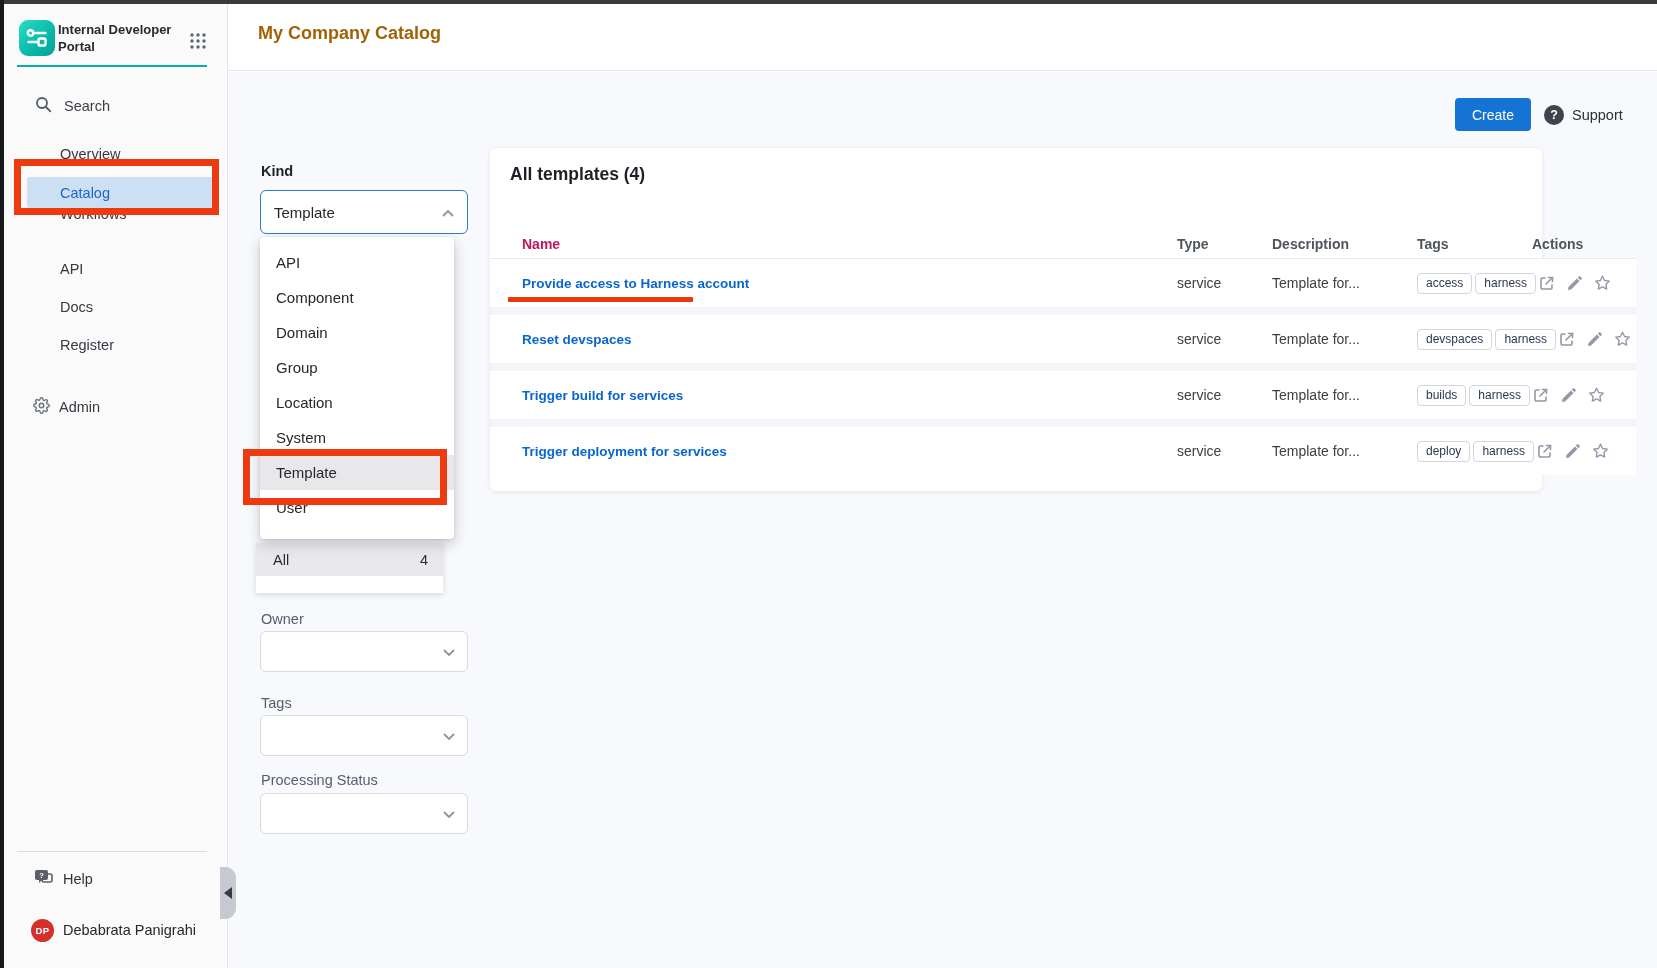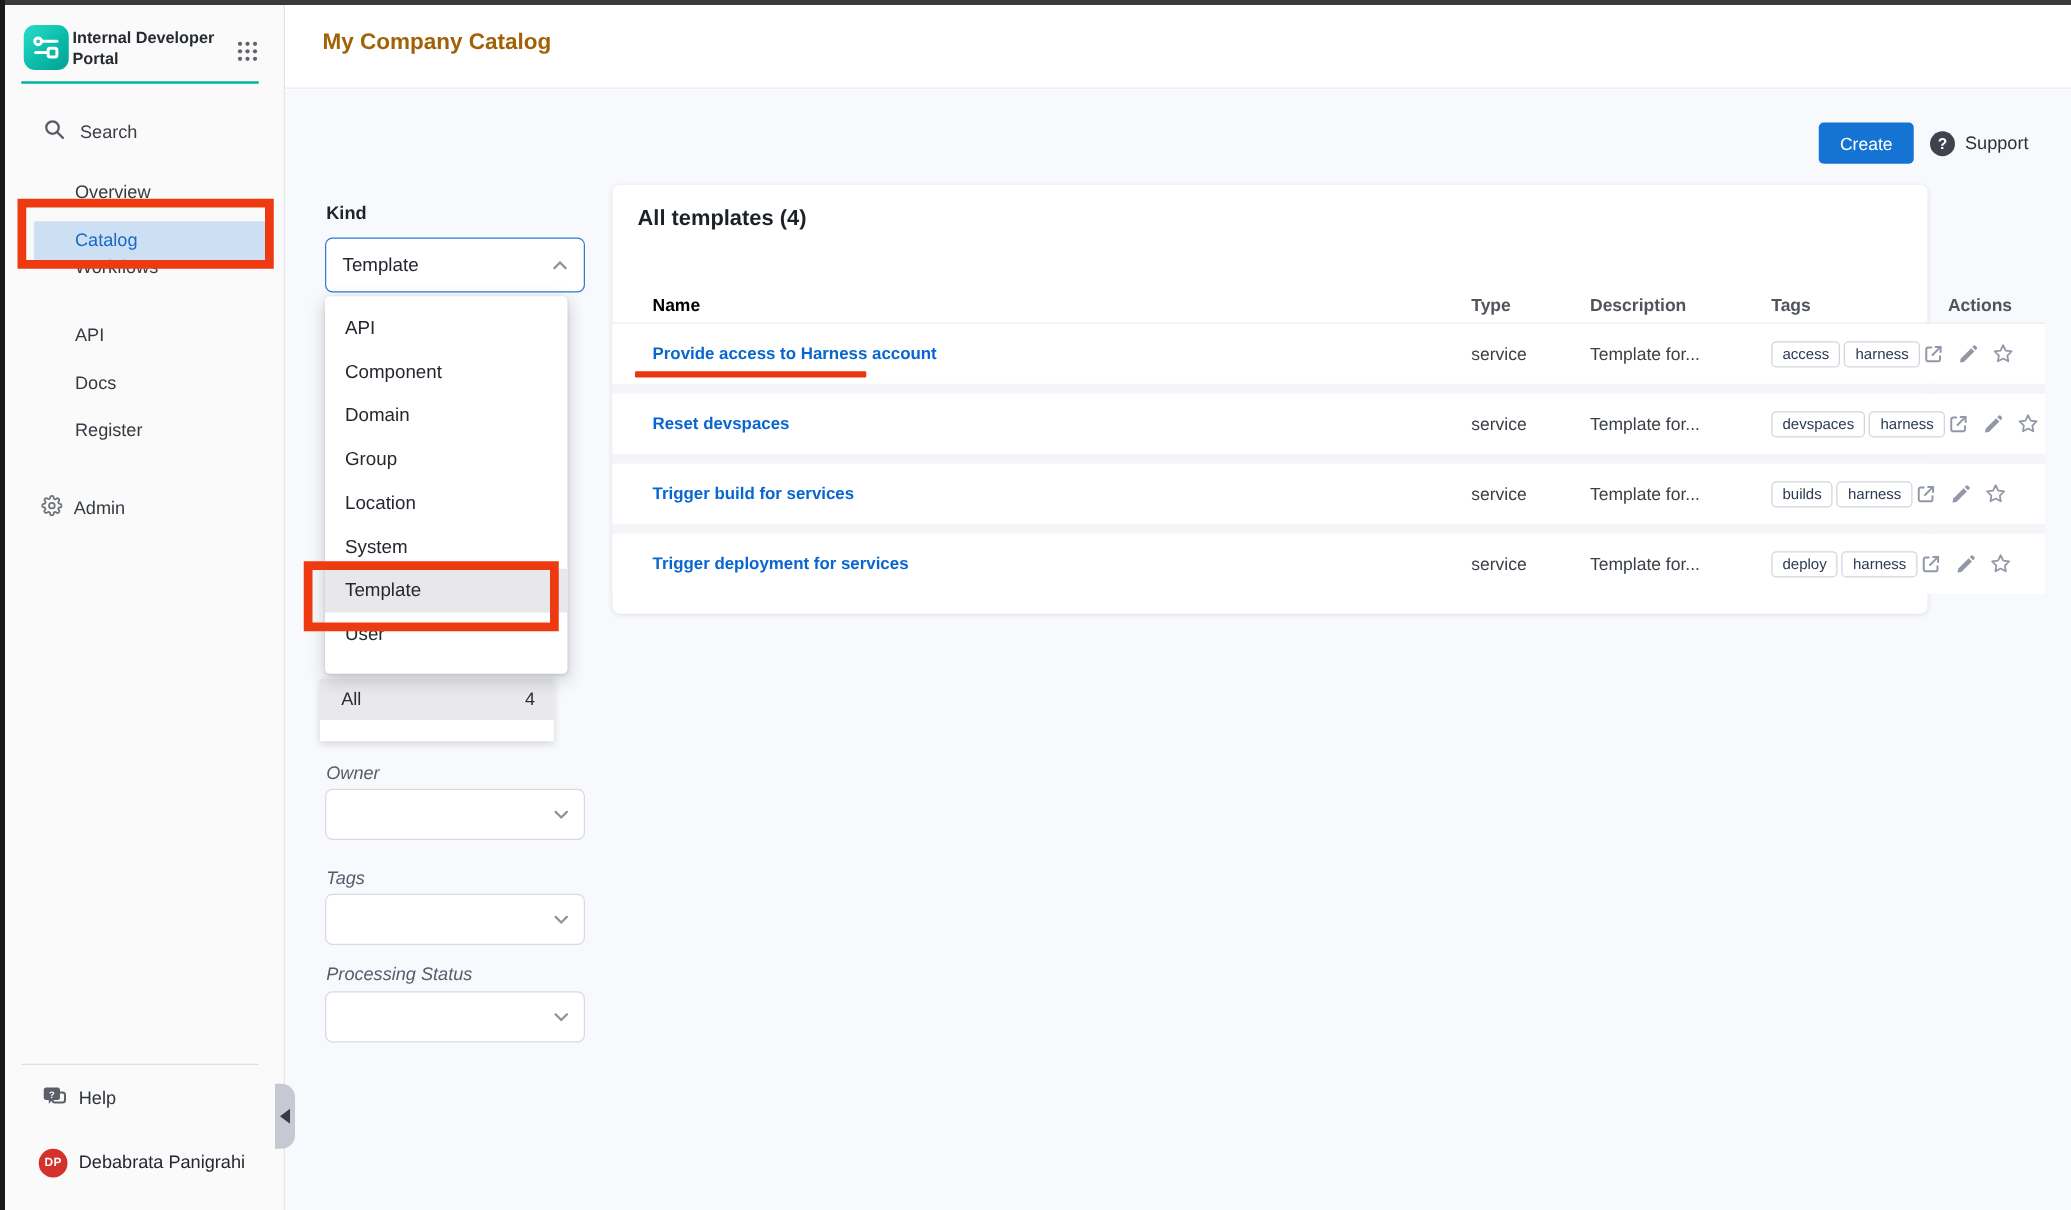--- a/index.html
+++ b/index.html
@@ -43,21 +43,21 @@
   .main-bg { left:228px; top:72px; width:1429px; height:896px; background:#f7f9fc; }
   .create-btn { left:1455px; top:98px; width:76px; height:33px; background:#1573d4; border-radius:4px; color:#fff;
     font-size:14px; display:flex; align-items:center; justify-content:center; cursor:pointer; border:none; }
   .support-row { left:1544px; top:98px; height:33px; display:flex; align-items:center; gap:8px; cursor:pointer; }
   .q-circle { width:20px; height:20px; border-radius:50%; background:#3f434d; color:#fff; font-size:12.5px; font-weight:700;
     display:flex; align-items:center; justify-content:center; }
   .support-label { font-size:14.5px; color:#2b3037; }
 
   
   .flt-label-strong { left:261px; font-size:14.5px; font-weight:700; color:#20242b; }
-  .flt-label { left:261px; font-size:14.5px; color:#565d6b;font-style:italic; }
+  .flt-label { left:261px; font-size:14.5px; color:#565d6b; }
   .kind-select { left:260px; top:190px; width:208px; height:44px; background:#fff; border:1.5px solid #2f7bd2; border-radius:6px;
     display:flex; align-items:center; padding:0 13px; cursor:pointer; }
   .kind-select-value { font-size:15px; color:#23272d; flex:1; }
   .dropdown-menu { left:260px; top:237px; width:194px; height:302px; background:#fff; border-radius:4px;
     box-shadow:0 5px 14px rgba(30,35,50,.22), 0 1px 3px rgba(30,35,50,.12); padding-top:8px; z-index:10; }
   .menu-item { height:35px; display:flex; align-items:center; padding-left:16px; font-size:15px; color:#24282e; cursor:pointer; }
   .menu-item.selected { background:#e8e8ea; }
   .all-card { left:256px; top:543px; width:187px; height:50px; background:#fff; box-shadow:0 2px 6px rgba(0,0,0,.14); }
   .all-row { height:33px; background:#e9e9eb; display:flex; align-items:center; padding:0 15px 0 17px;
     font-size:14.5px; color:#282c33; cursor:pointer; }
@@ -70,25 +70,25 @@
     box-shadow:0 1px 4px rgba(25,30,40,.10); }
   .card-title { left:20px; top:16px; font-size:17.5px; font-weight:700; color:#1c2127; }
   .filter-box { left:866px; top:28px; width:262px; height:30px; border-bottom:2px solid #caccd2;
     display:flex; align-items:center; gap:10px; padding:0 2px; }
   .filter-input { border:none; outline:none; background:transparent; flex:1; font-size:15px; color:#3a3f47; min-width:0;
     font-family:"Liberation Sans", sans-serif; }
   .filter-input::placeholder { color:#a0a6ae; }
   .table-region { left:0; top:82px; width:1146px; }
   .thead { display:flex; align-items:center; height:28px; }
   .th { font-size:14px; font-weight:700; }
-  .th-name { flex:0 0 687px; padding-left:32px; color:#000000; }
+  .th-name { flex:0 0 687px; padding-left:32px; color:#be185d; }
   .th-type { flex:0 0 95px;  color:#50555d; }
   .th-desc { flex:0 0 145px; color:#50555d; }
   .th-tags { flex:0 0 113px; color:#50555d; }
-  .th-actions { flex:1; color:#50555d; padding-left:2px;text-align:center; }
+  .th-actions { flex:1; color:#50555d; padding-left:2px; }
   .thead-sep { height:1px; background:#e7e9ed; }
   .trow { display:flex; align-items:center; height:48px; background:#fff; }
   .row-gap { height:8px; background:#f3f5f8; }
   .td-name { flex:0 0 687px; padding-left:32px; }
   .row-link { font-size:13.5px; font-weight:700; color:#0a66cf; text-decoration:none; cursor:pointer; }
   .td-type { flex:0 0 95px; font-size:14px; color:#3b4046; }
   .td-desc { flex:0 0 145px; font-size:14px; color:#3b4046; }
   .td-tags { flex:0 0 113px; display:flex; align-items:flex-start; gap:3px; }
   .chip { font-size:12px; color:#2c3952; background:#fff; border:1px solid #d2d5dc; border-radius:4px;
     padding:1.5px 8px; line-height:16px; white-space:nowrap; }

